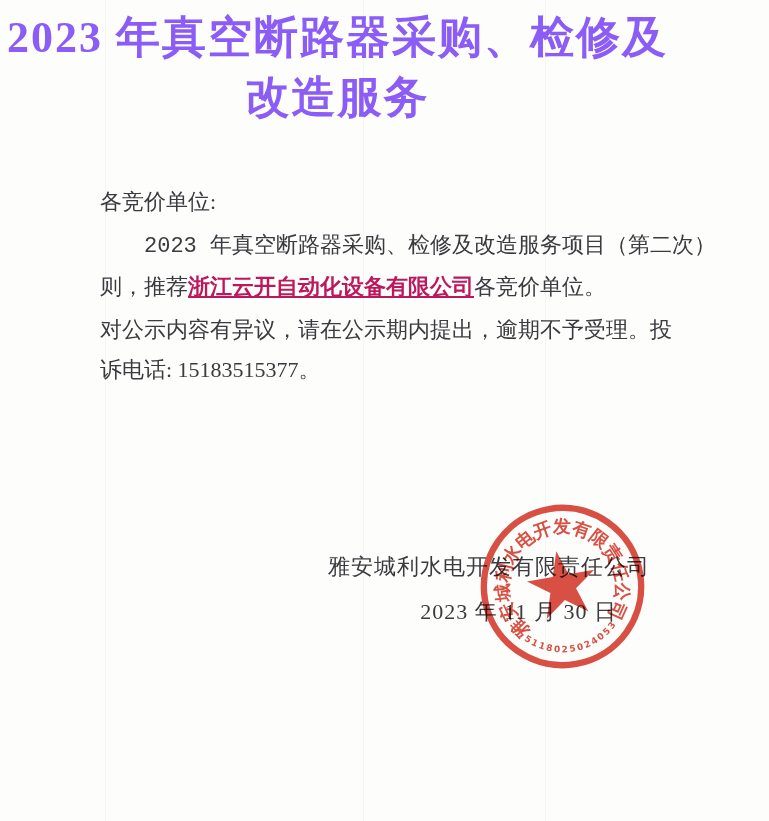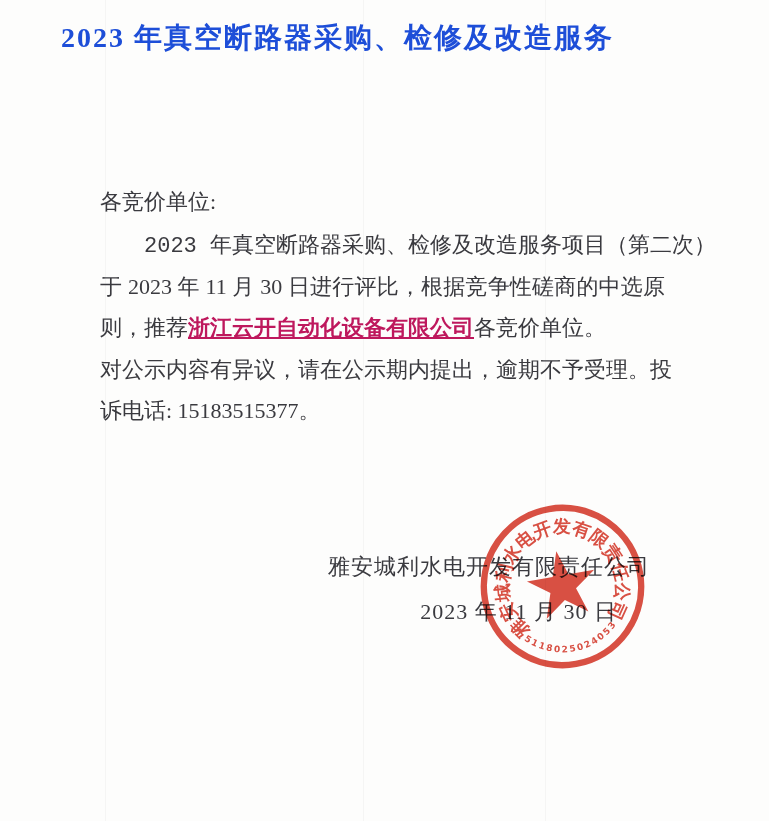--- a/index.html
+++ b/index.html
@@ -28,24 +28,24 @@
   .scan-line.l2 { left: 363px; }
   .scan-line.l3 { left: 545px; }
 
   .title-block {
     position: absolute;
     top: 8px;
     left: 0;
     width: 675px;
     text-align: center;
     font-weight: bold;
-    font-size: 28px;
+    font-size: 44px;
     line-height: 60px;
     letter-spacing: 2px;
-    color: #1d4ed8;
+    color: #8b5cf6;
   }
 
   .body-block {
     position: absolute;
     left: 100px;
     top: 134px;
     width: 565px;
     font-size: 22px;
     line-height: 40.5px;
   }
@@ -116,21 +116,20 @@
 
   <div class="title-block">
     <div>2023 年真空断路器采购、检修及改造服务</div>
   </div>
 
   <div class="body-block">
     <div class="salutation">各竞价单位:</div>
 
     <div class="para">
       <div class="line first">2023 年真空断路器采购、检修及改造服务项目（第二次）</div>
-      <div class="line">于 2023 年 11 月 30 日进行评比，根据竞争性磋商的中选原</div>
       <div class="line last"><span>则，推荐</span><span class="co-bold">浙江云开自动化设备有限公司</span><span>各竞价单位。</span></div>
     </div>
 
     <div class="para">
       <div class="line">对公示内容有异议，请在公示期内提出，逾期不予受理。投</div>
       <div class="line last">诉电话: 15183515377。</div>
     </div>
   </div>
 
   <div class="sig-company">雅安城利水电开发有限责任公司</div>

